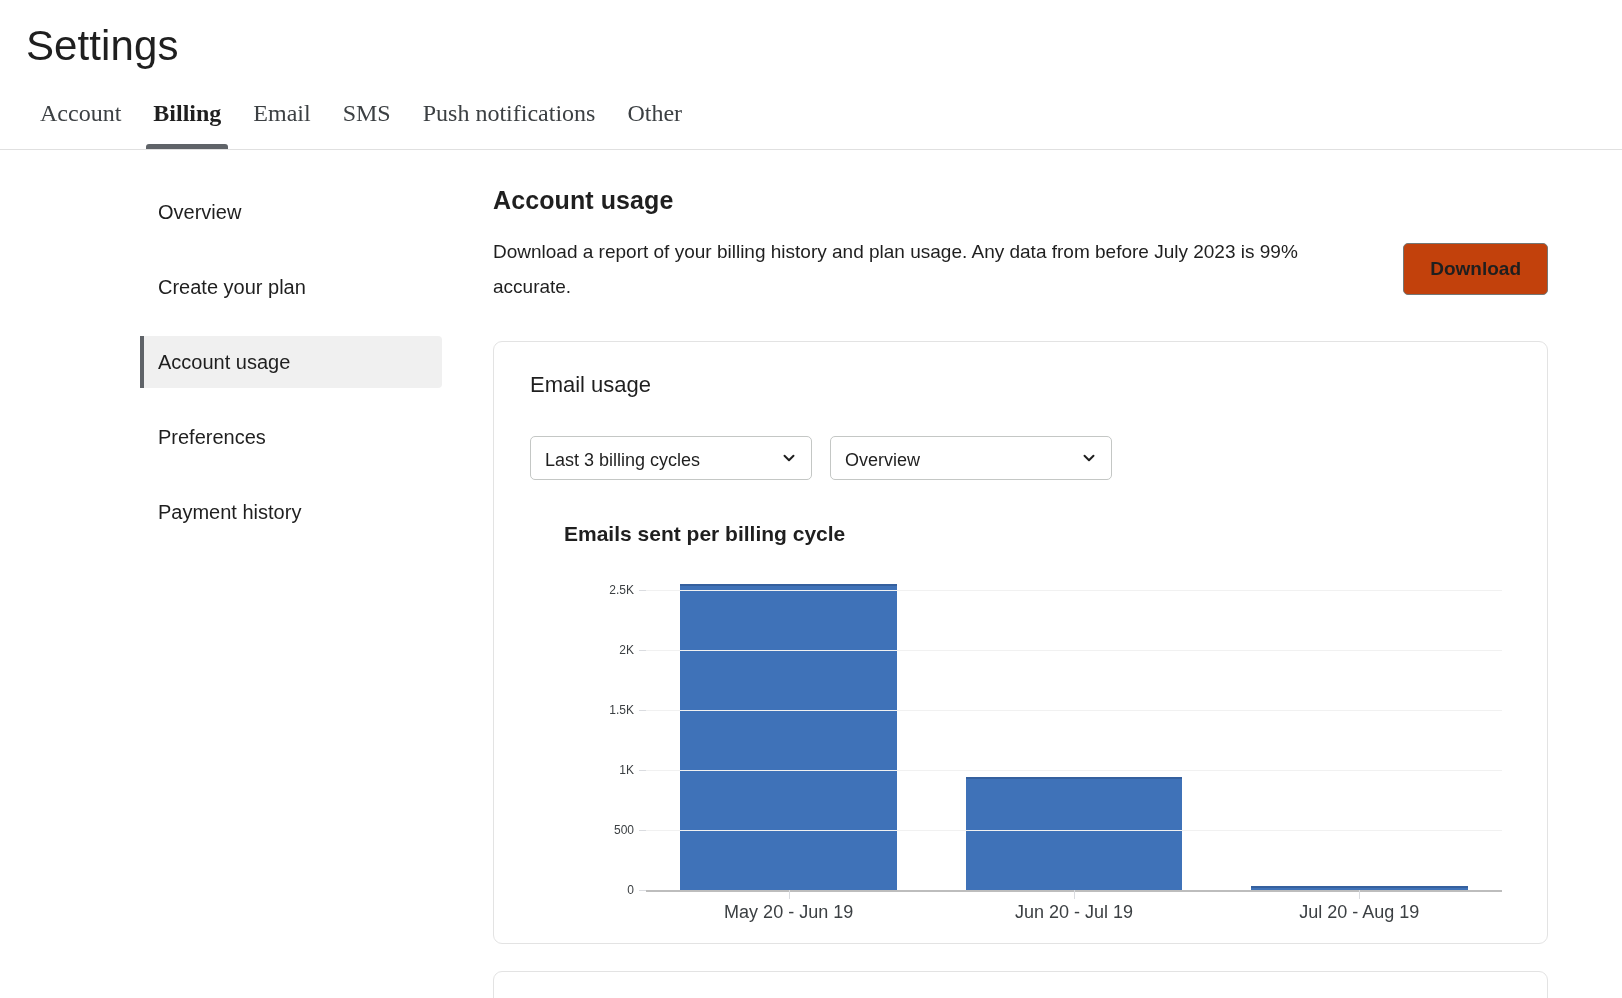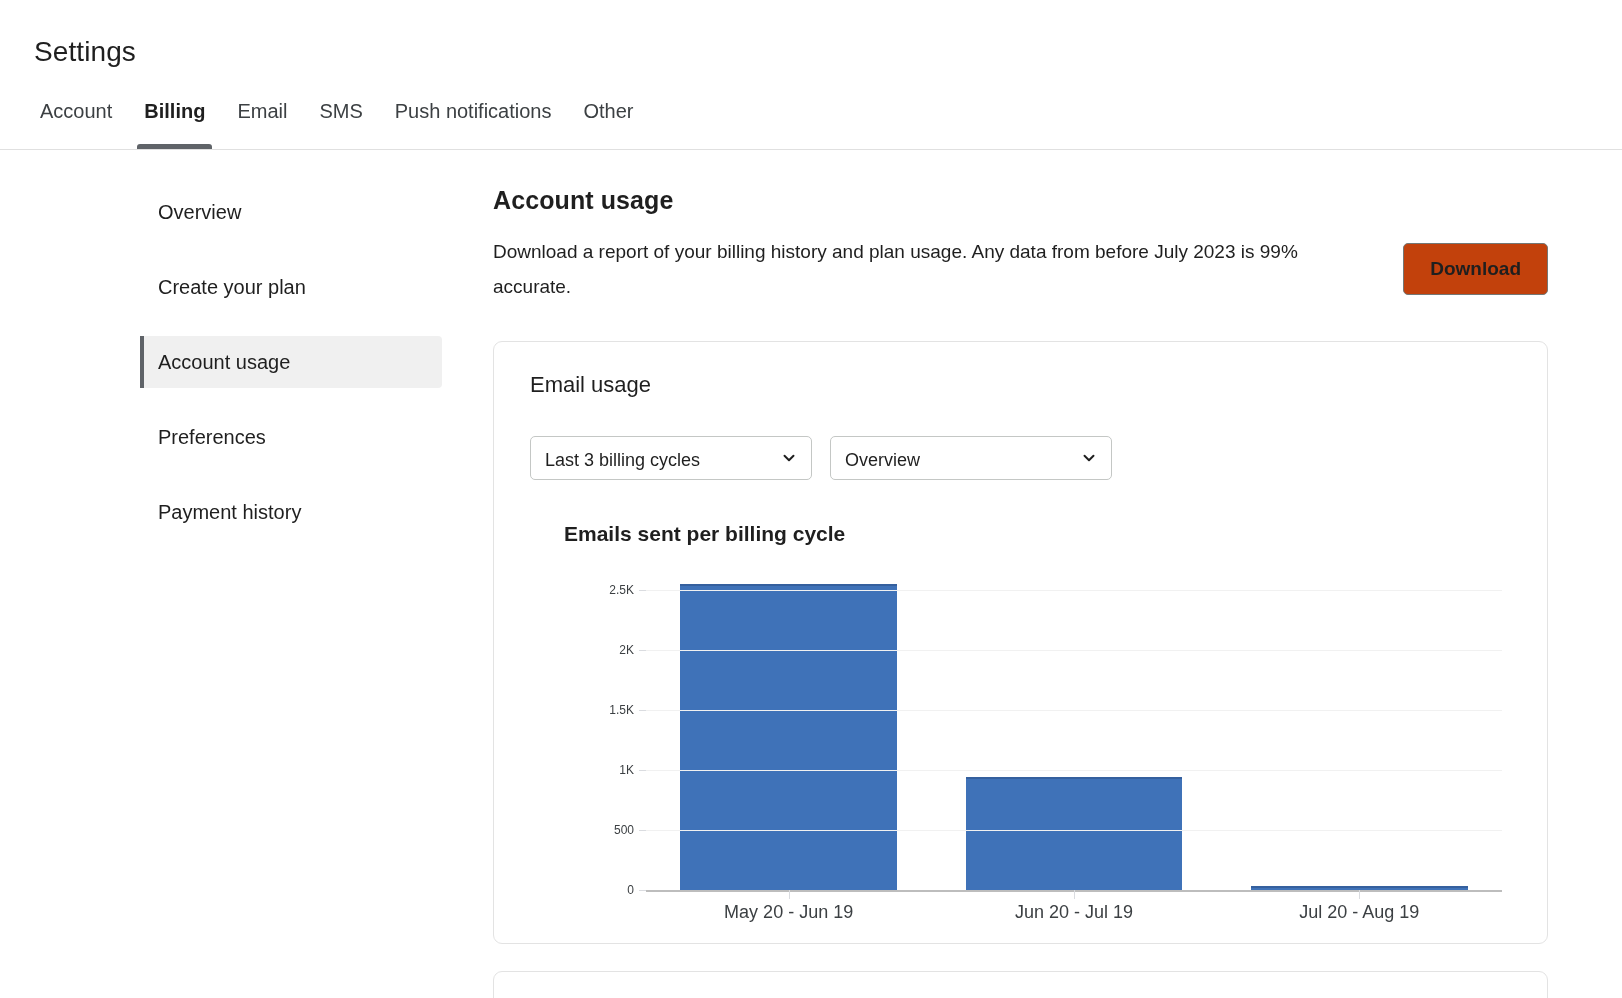--- a/index.html
+++ b/index.html
@@ -9,49 +9,49 @@
     width: 1622px; height: 998px;
     background: #ffffff;
     font-family: "Liberation Sans", sans-serif;
     color: #1f1f1f;
     overflow: hidden;
   }
 
   
   .page-title {
     position: absolute;
-    left: 34px; top: 22px;
-    font-size: 28px;
+    left: 26px; top: 22px;
+    font-size: 42px;
     font-weight: 400;
     letter-spacing: .1px;
     color: #1f1f1f;
-    margin-top: 14px;
   }
 
   .tabbar {
     position: absolute;
     left: 0; top: 88px;
     width: 1622px; height: 62px;
     border-bottom: 1px solid #e0e0e0;
   }
   .tabbar-inner {
     display: flex;
     align-items: flex-start;
     gap: 0px;
     padding-left: 24px;
     height: 100%;
   }
   .tab {
     position: relative;
-    font-size: 20px;
+    font-size: 24px;
     color: #3c4043;
     padding: 12px 16px 0 16px;
     height: 100%;
     cursor: pointer;
     white-space: nowrap;
+    font-family: Liberation Serif, serif;
   }
   .tab.active { color: #1f1f1f; font-weight: 700; }
   .tab.active::after {
     content: "";
     position: absolute;
     left: 9px; right: 9px;
     bottom: 0;
     height: 5px;
     background: #5f6368;
     border-radius: 3px 3px 0 0;

